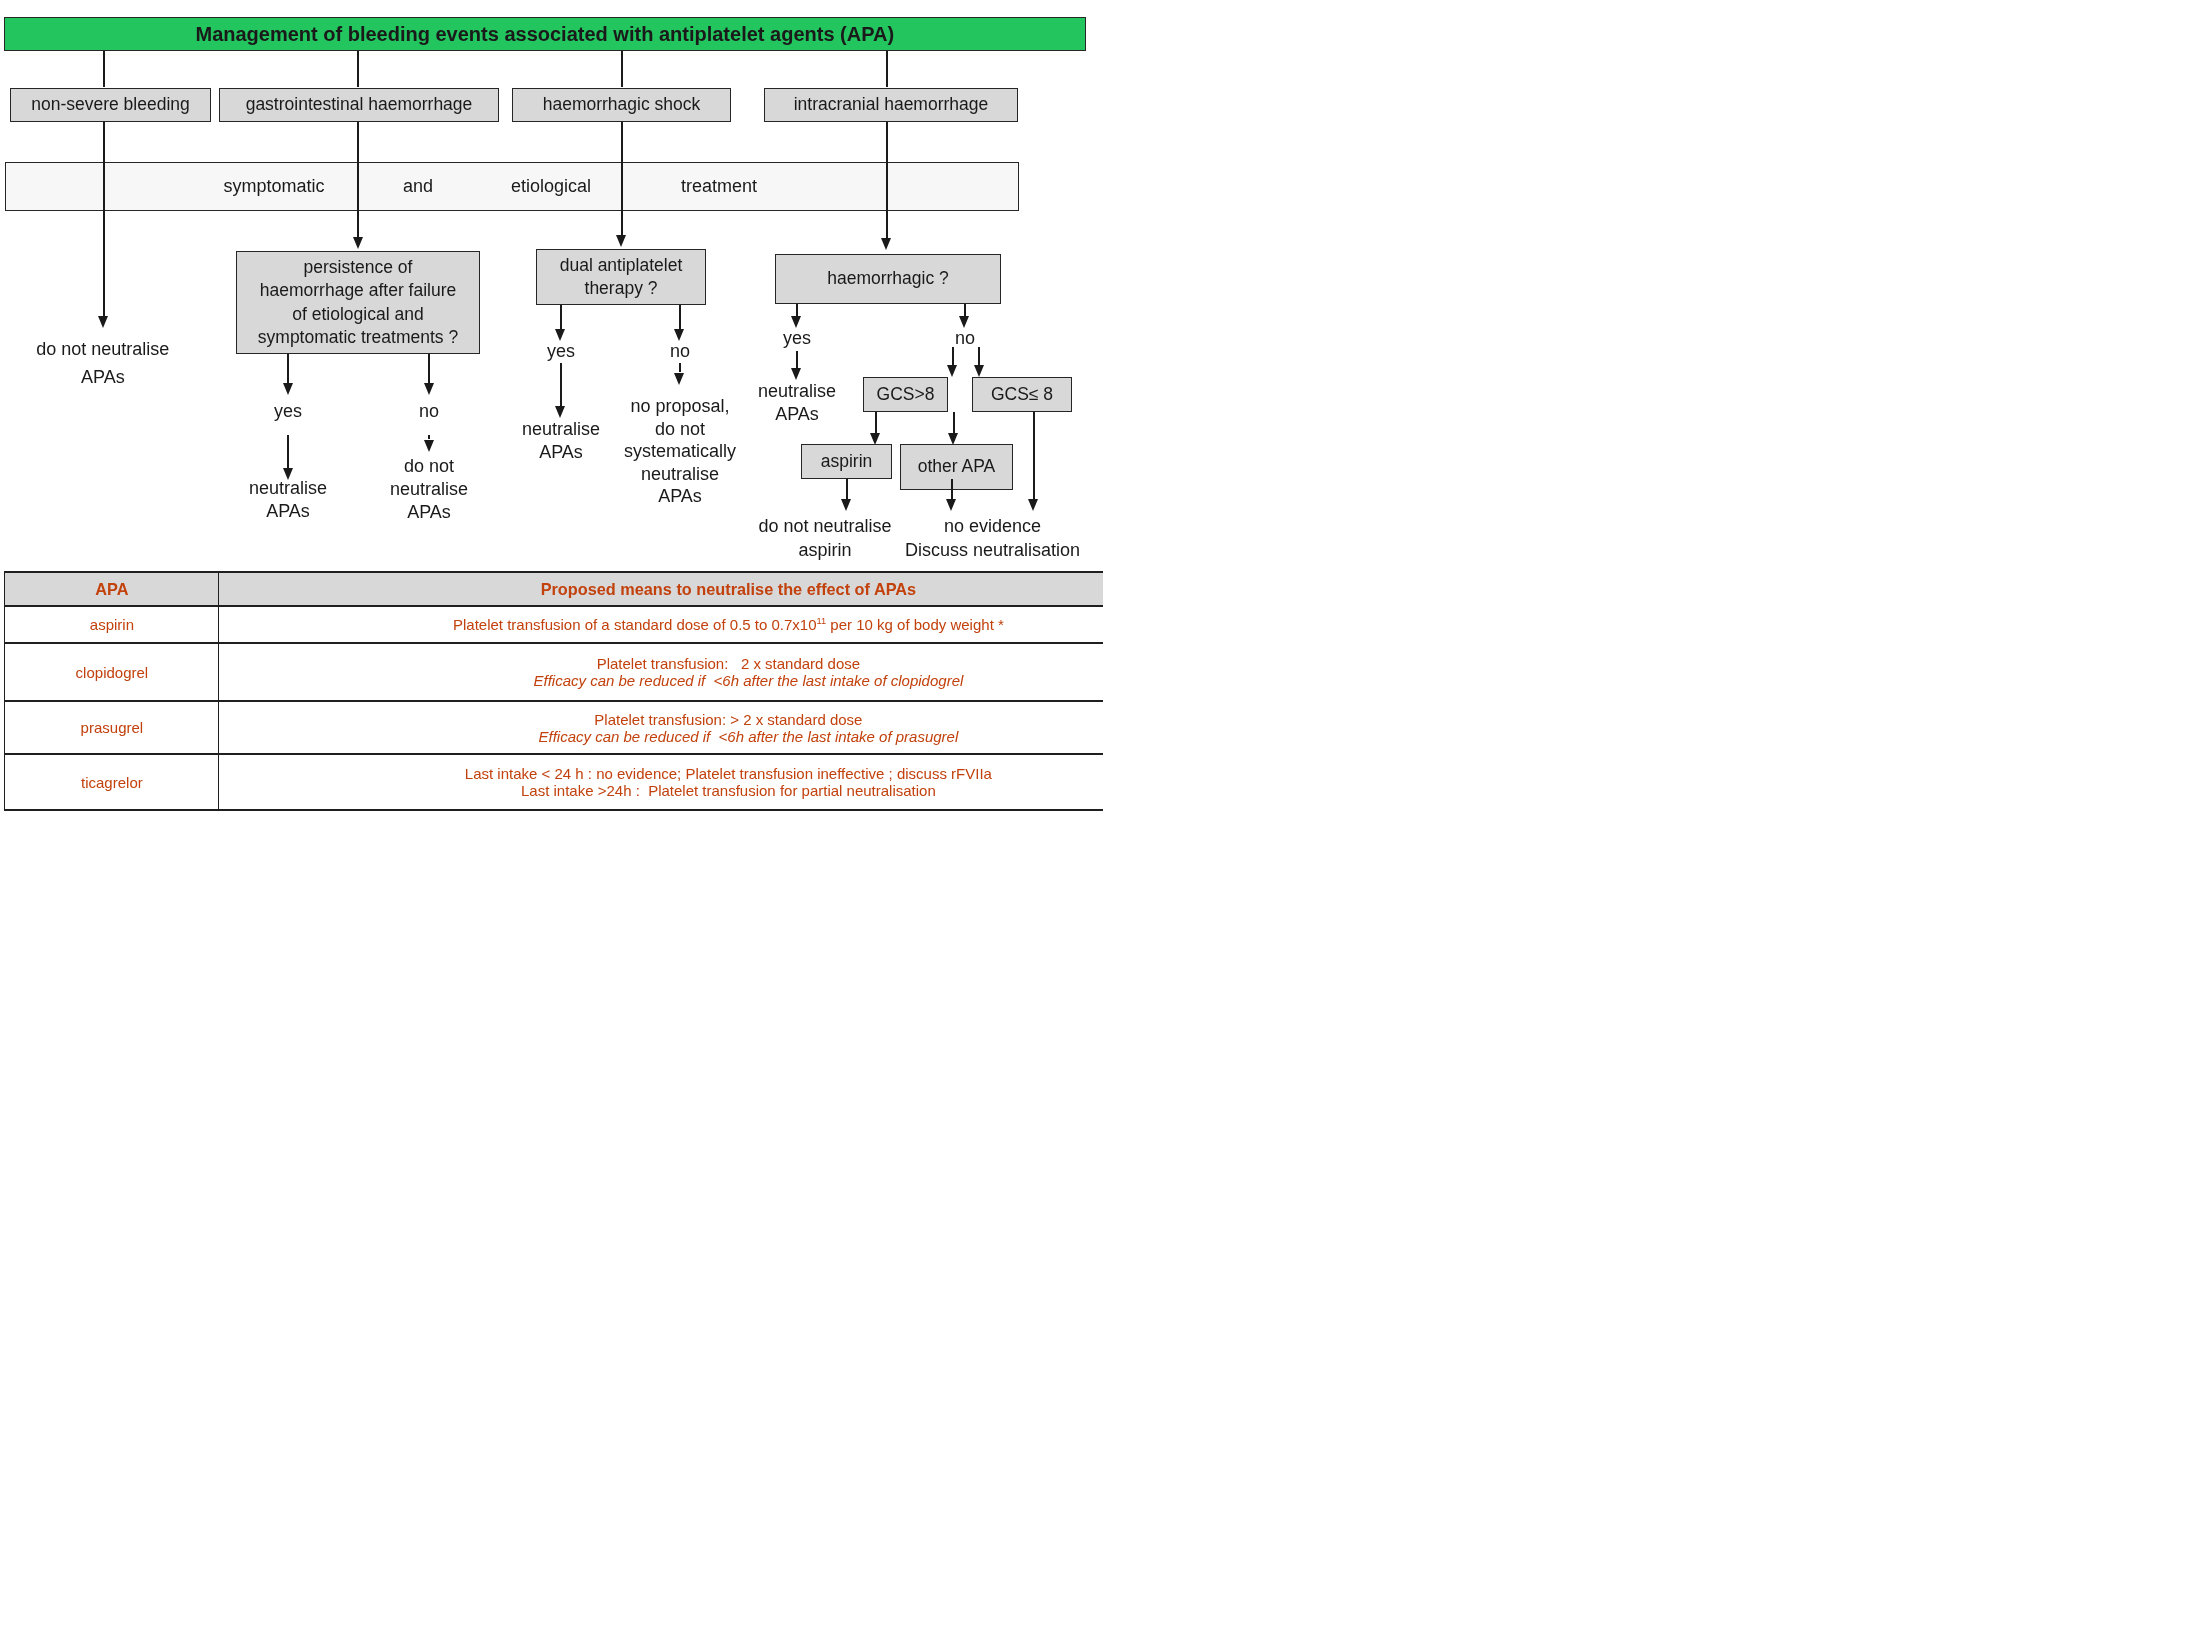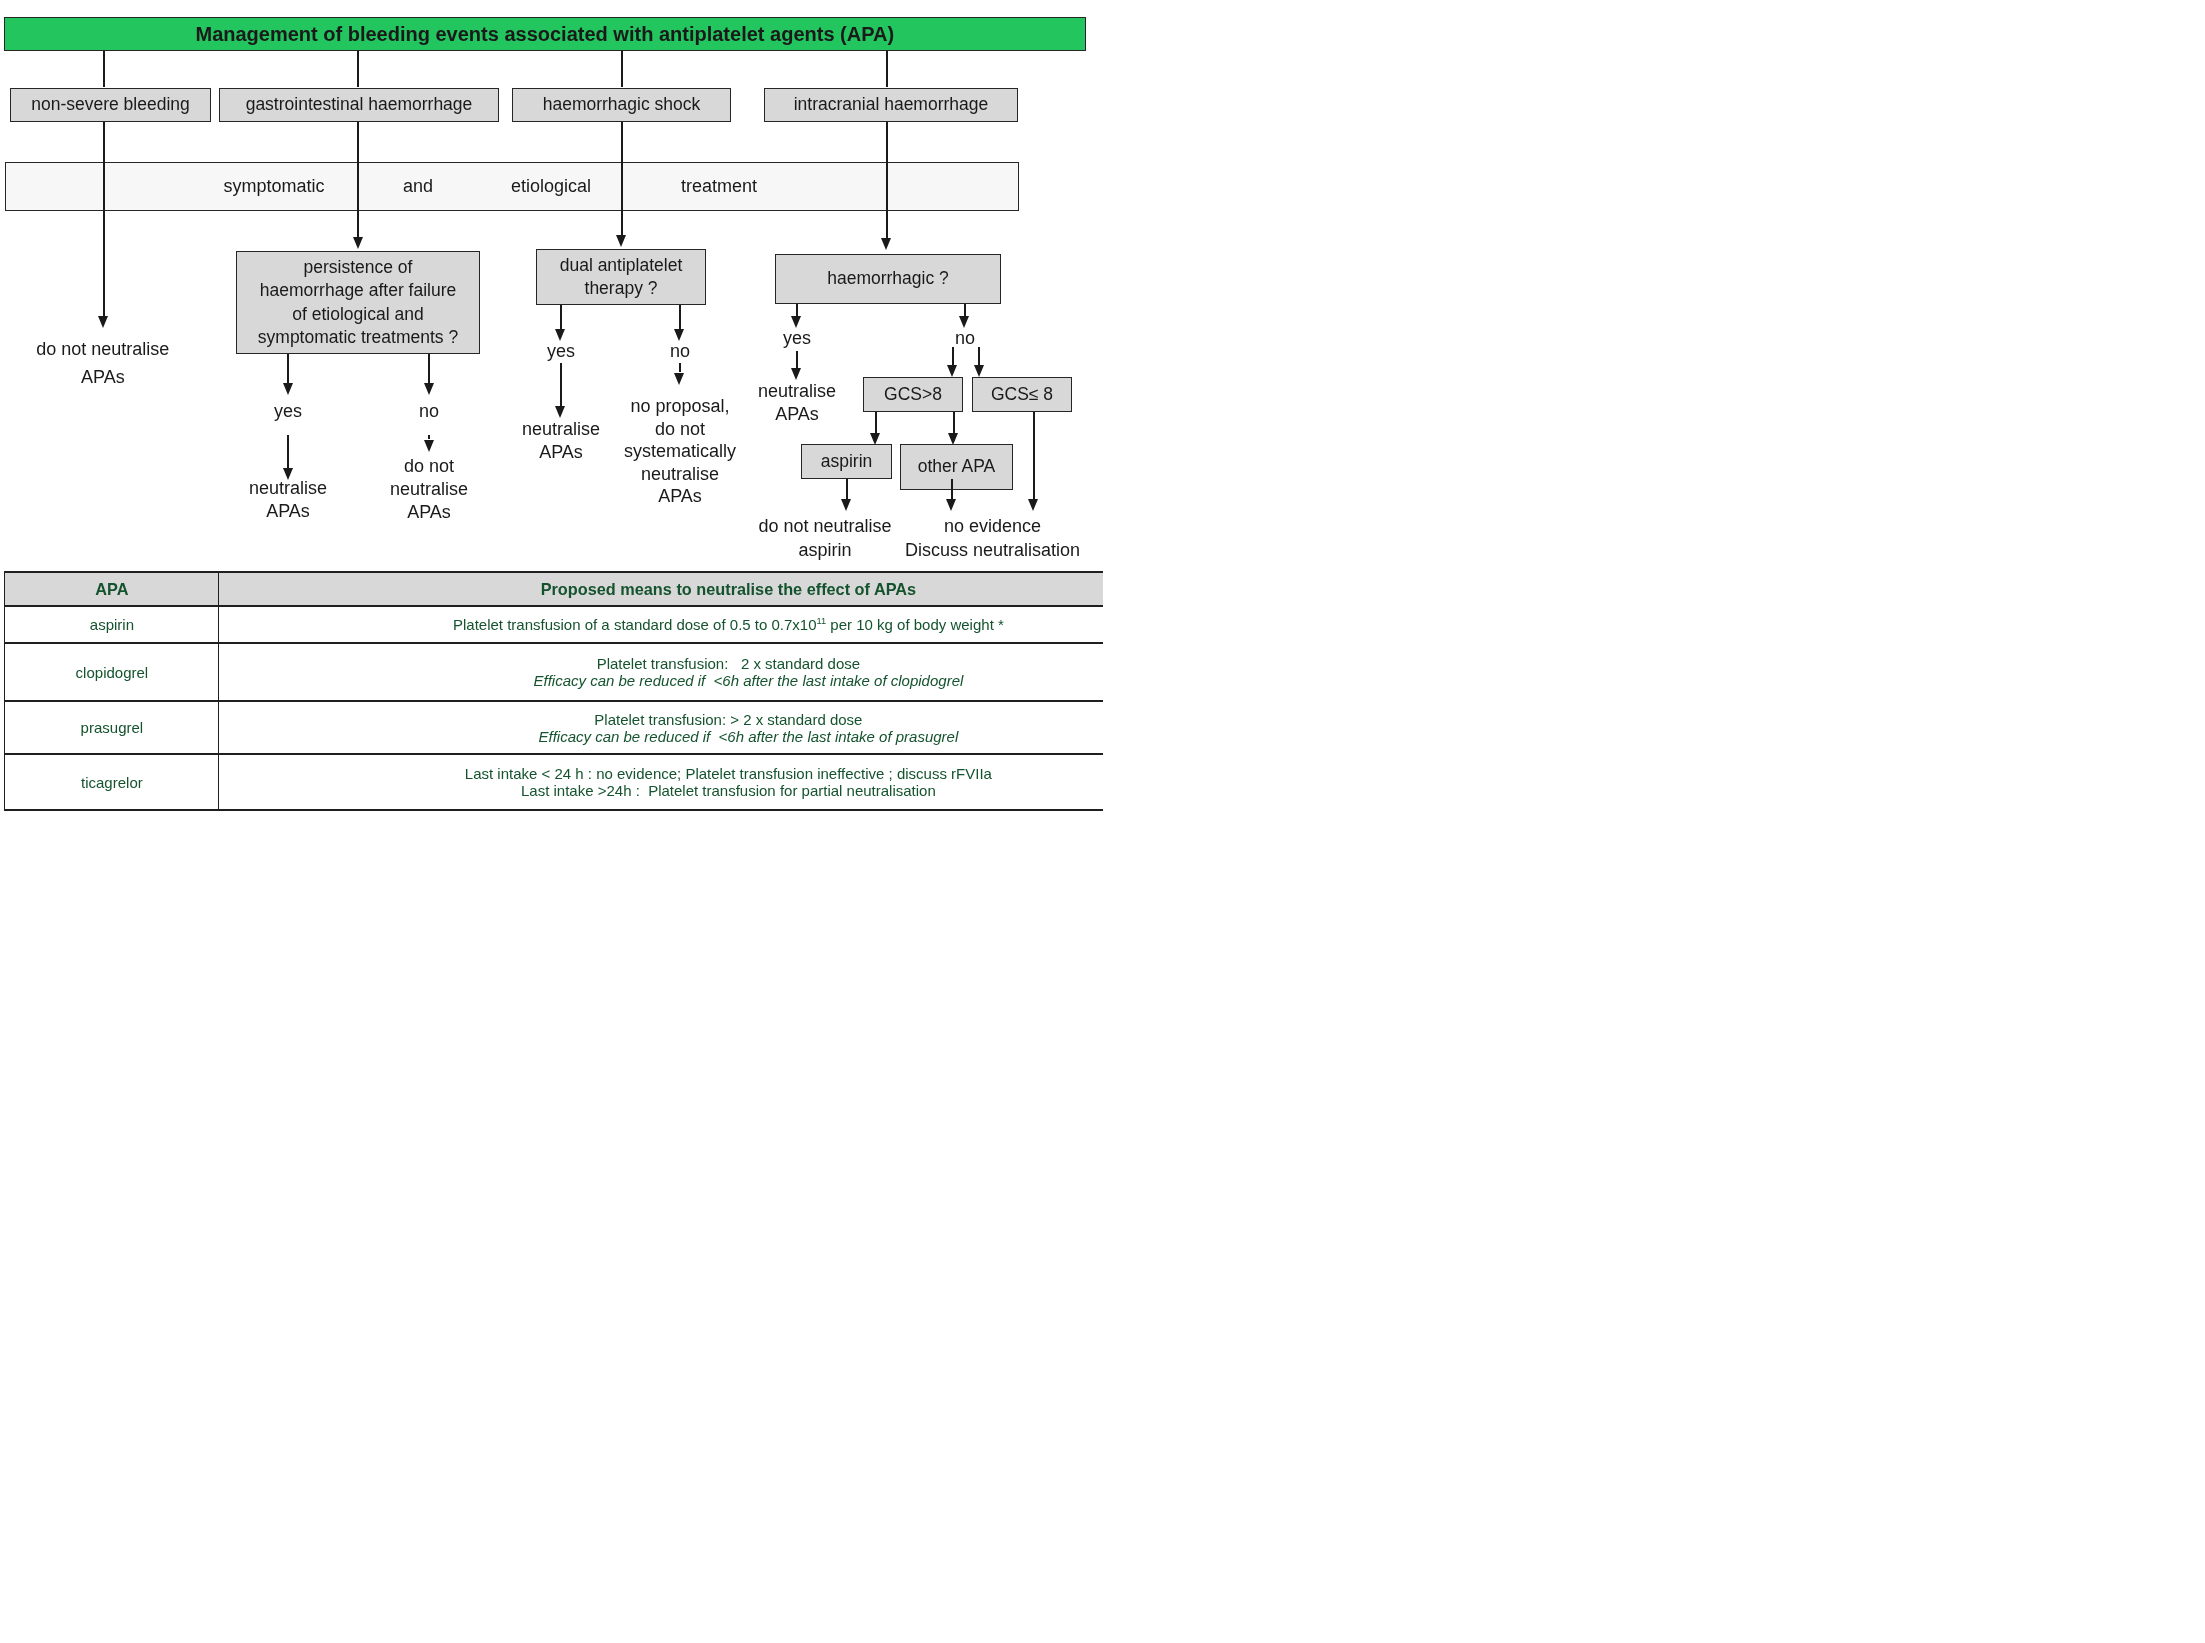--- a/index.html
+++ b/index.html
@@ -17,21 +17,21 @@
   .barbox{background:#f7f7f7;}
   .vline{position:absolute;width:1.9px;background:#1a1a1a;}
   .ahead{position:absolute;width:0;height:0;border-left:5.6px solid transparent;
     border-right:5.6px solid transparent;border-top:12px solid #1a1a1a;}
   .flowtext{position:absolute;text-align:center;font-size:18px;color:#1a1a1a;}
   .lbl{position:absolute;width:56px;text-align:center;font-size:18px;}
   .barword{position:absolute;top:0;height:49px;display:flex;align-items:center;
     transform:translateX(-50%);font-size:18px;}
   
   .apatable{position:absolute;left:4.4px;top:571px;width:1229px;border-collapse:collapse;
-    table-layout:fixed;font-size:15px;color:#14532d;}
+    table-layout:fixed;font-size:15px;color:#c2410c;}
   .apatable td,.apatable th{border:1.6px solid #1f1f1f;border-top-width:2.5px;border-bottom-width:2.5px;
     box-sizing:border-box;vertical-align:middle;background:#ffffff;}
   .apatable .hdr td{background:#d8d8d8;font-weight:bold;font-size:16.3px;}
   .colapa{width:214px;text-align:center;}
   .colmeans{text-align:center;padding-left:11.3px;padding-right:6.3px;white-space:pre-wrap;}
   .ital{font-style:italic;display:block;margin-left:40px;white-space:pre-wrap;}
   .l2{display:block;white-space:pre-wrap;}
   sup{font-size:0.62em;}
 </style>
 </head>
@@ -155,21 +155,21 @@
   </div>
 
   <div class="vline" style="left:964px;top:304px;height:12px;"></div>
   <div class="ahead" style="left:959px;top:316px;"></div>
   <div class="lbl" style="left:937px;top:328px;">no</div>
   <div class="vline" style="left:952px;top:347px;height:18px;"></div>
   <div class="ahead" style="left:947px;top:365px;"></div>
   <div class="vline" style="left:978px;top:347px;height:18px;"></div>
   <div class="ahead" style="left:974px;top:365px;"></div>
 
-  <div class="box" style="left:863px;top:377px;width:100px;height:35px;">
+  <div class="box" style="left:863px;top:377px;width:85px;height:35px;">
     <span>GCS&gt;8</span>
   </div>
   <div class="box" style="left:972px;top:377px;width:100px;height:35px;">
     <span>GCS≤ 8</span>
   </div>
 
   <div class="vline" style="left:875px;top:412px;height:21px;"></div>
   <div class="ahead" style="left:870px;top:433px;"></div>
   <div class="vline" style="left:953px;top:412px;height:21px;"></div>
   <div class="ahead" style="left:948px;top:433px;"></div>

